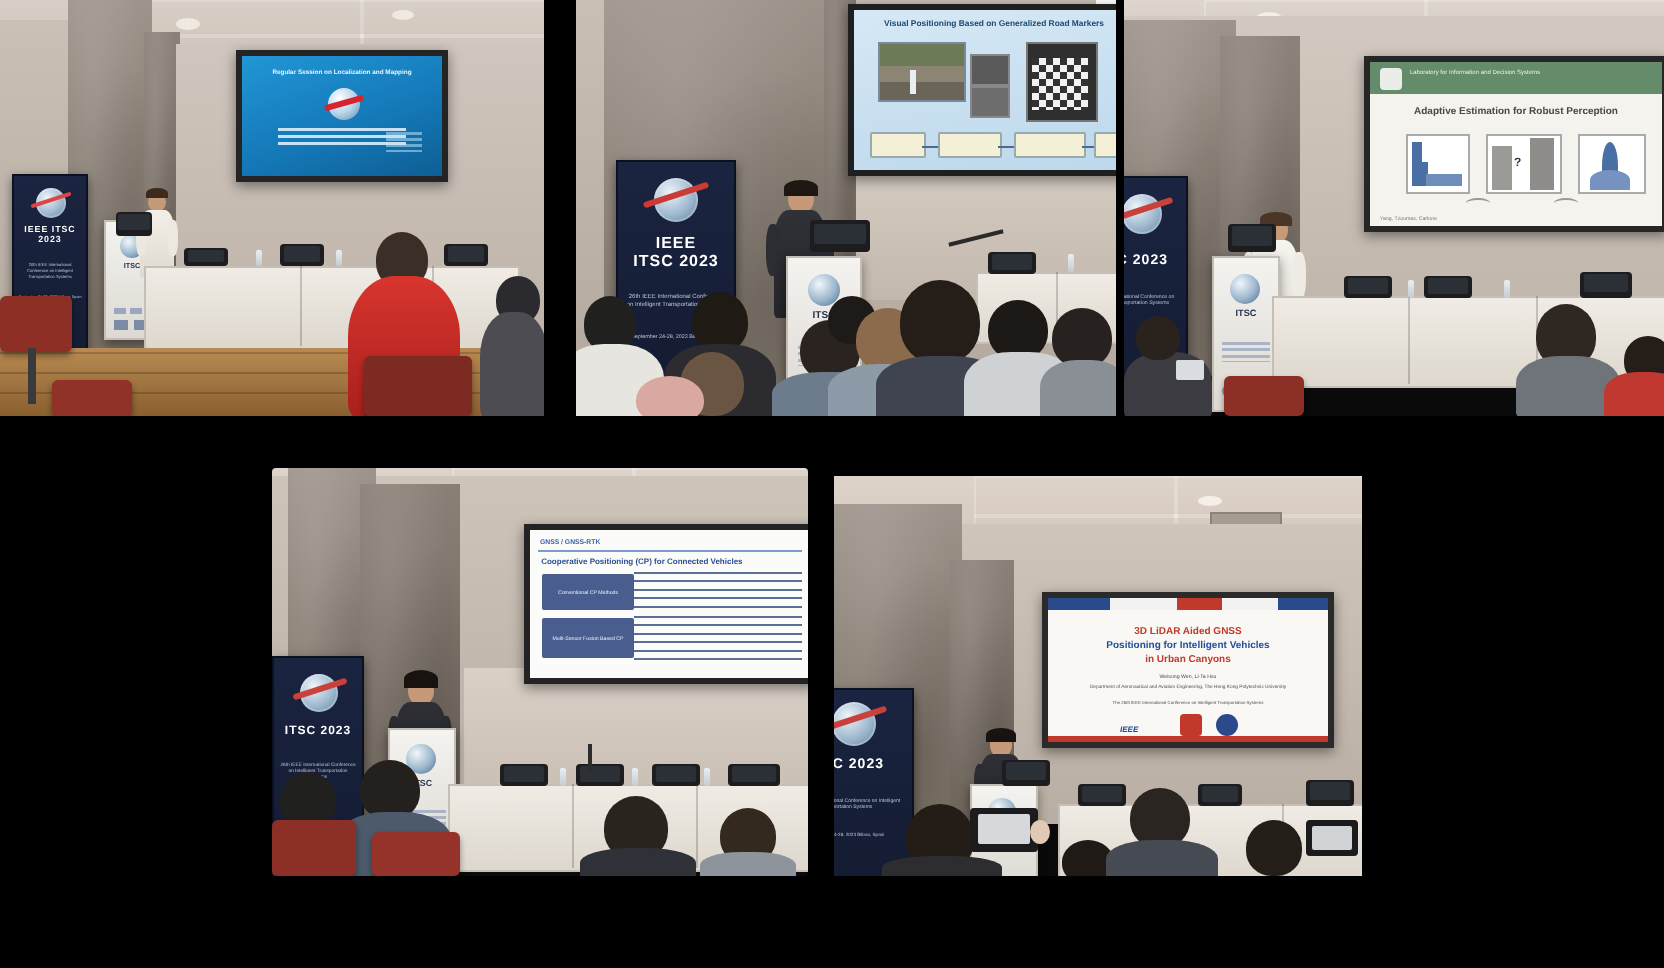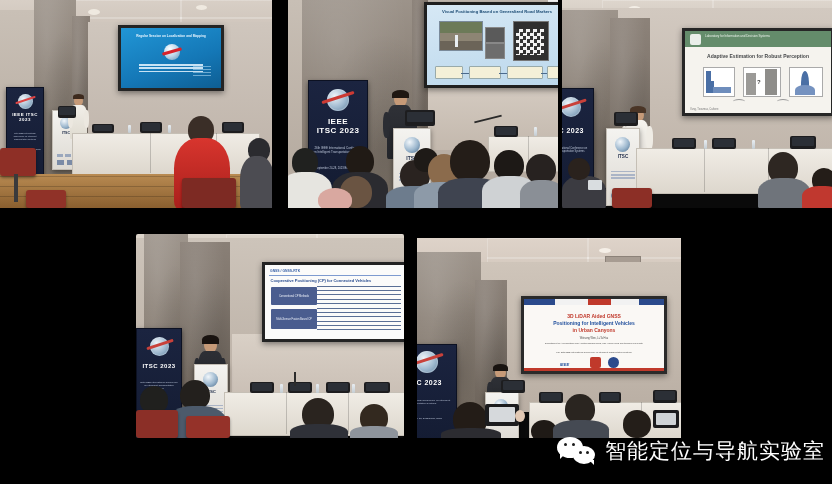--- a/index.html
+++ b/index.html
@@ -470,29 +470,14 @@
       <div style="position:absolute;left:98px;top:176px;width:10px;height:12px;border-radius:50%;background:#e2c9b4;"></div>
       <div class="head" style="left:114px;top:186px;width:26px;height:22px;background:#1f1a16;"></div>
       <div class="head" style="left:148px;top:160px;width:30px;height:30px;background:#2a2520;"></div>
       <div class="body" style="left:136px;top:186px;width:56px;height:22px;background:#454a53;"></div>
       <div class="head" style="left:206px;top:176px;width:28px;height:28px;background:#241e19;"></div>
       <div style="position:absolute;left:236px;top:176px;width:26px;height:18px;background:#1b1b1d;border-radius:2px;"></div>
       <div style="position:absolute;left:239px;top:179px;width:20px;height:12px;background:#cfd3d6;border-radius:1px;"></div>
     </div>
   </div>
 
-  <div id="wm" style="left:557px;top:437px;">
-    <div class="wchat">
-      <div class="bub" style="left:0;top:0;width:26px;height:21px;">
-        <div class="d" style="left:7px;top:6px;"></div>
-        <div class="d" style="left:15px;top:6px;"></div>
-      </div>
-      <div class="tail" style="left:3px;top:17px;border-left:5px solid #fff;border-bottom:5px solid transparent;"></div>
-      <div class="bub" style="left:16px;top:9px;width:22px;height:18px;">
-        <div class="d" style="left:6px;top:5px;"></div>
-        <div class="d" style="left:13px;top:5px;"></div>
-      </div>
-      <div class="tail" style="left:32px;top:23px;border-right:5px solid #fff;border-bottom:5px solid transparent;"></div>
-    </div>
-    <div class="wm-text">智能定位与导航实验室</div>
-  </div>
 
 </div>
 
 </body></html>

